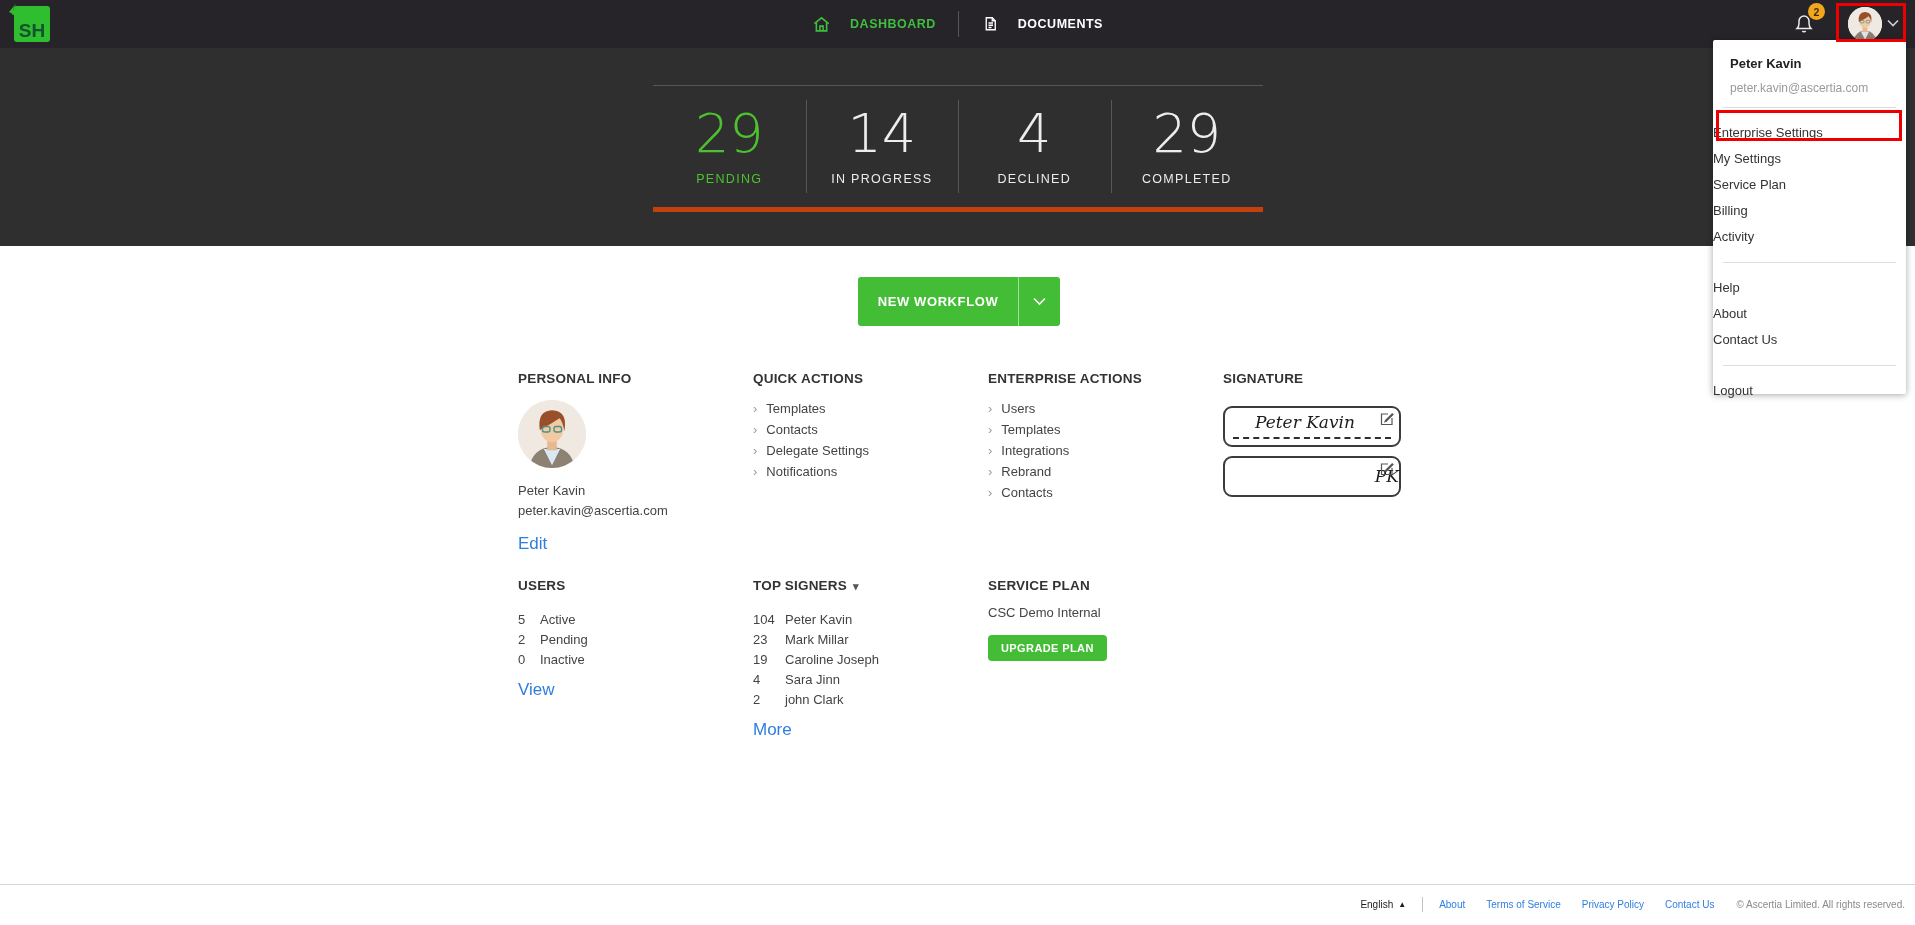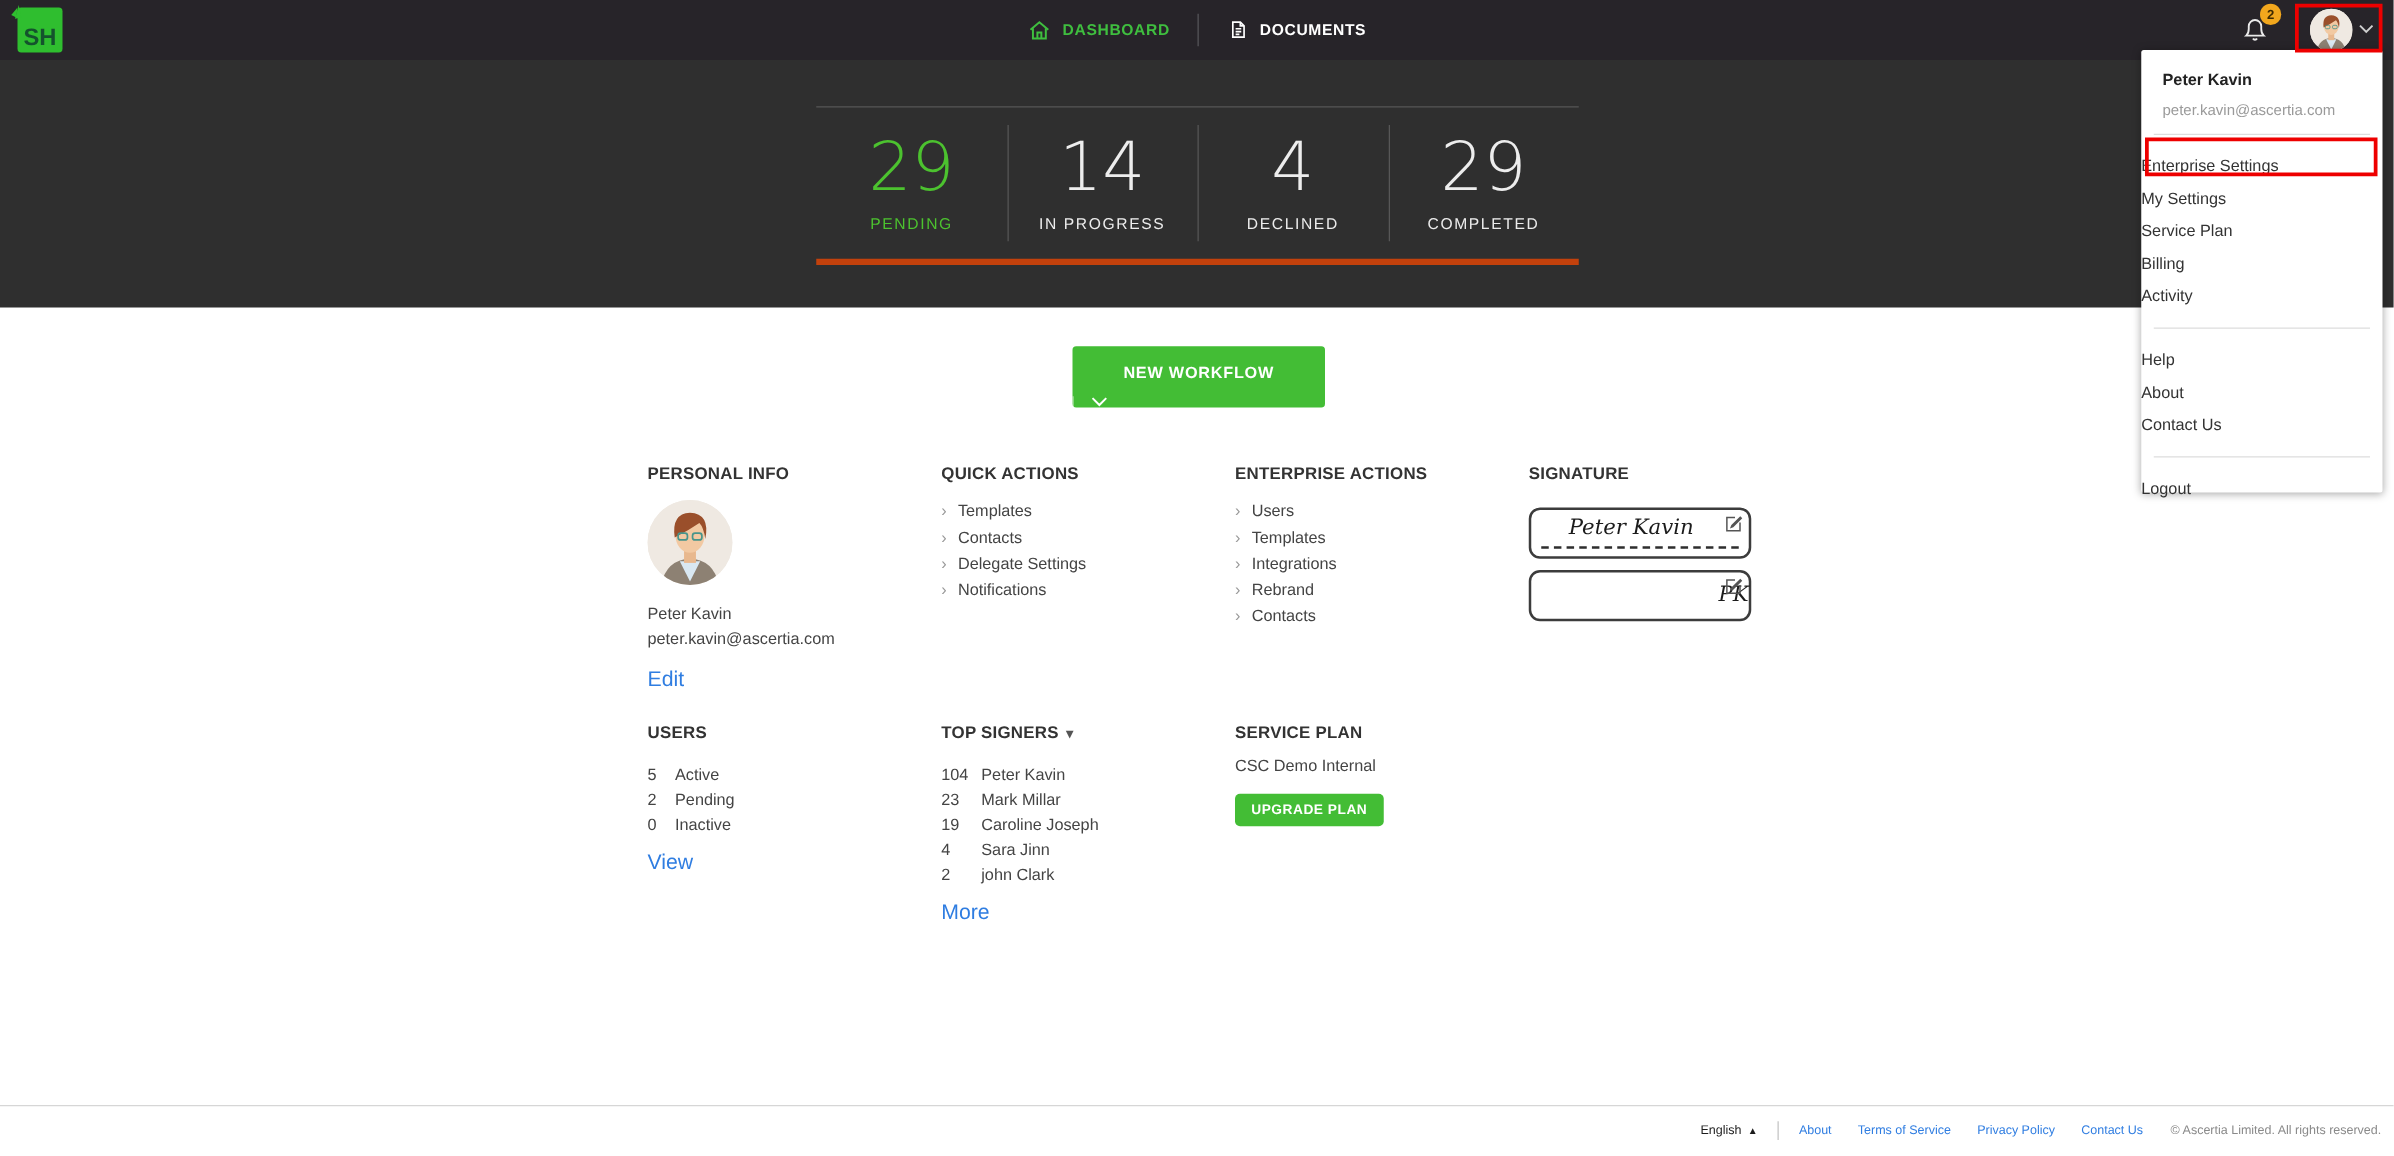--- a/index.html
+++ b/index.html
@@ -10,21 +10,21 @@
   }
 
   
   .nav { position:absolute; left:0; top:0; width:1915px; height:48px; background:#272429; z-index:5; }
   .logo { position:absolute; left:14px; top:6px; width:36px; height:36px; background:#2fbe2f;
           border-radius:3px; display:flex; align-items:flex-end; justify-content:center;
           font-weight:bold; font-size:19px; color:#14532d; cursor:pointer; }
   .logo-flare { position:absolute; left:-6px; top:-4px; }
   .nav-center { position:absolute; left:0; right:0; top:0; height:48px;
                 display:flex; align-items:center; justify-content:center; }
-  .nav-tab { display:flex; align-items:center; gap:9px; padding:0 22px; height:48px;
+  .nav-tab { display:flex; align-items:center; gap:19px; padding:0 22px; height:48px;
              font-size:12.5px; font-weight:bold; letter-spacing:.5px; color:#ffffff; cursor:pointer; }
   .nav-tab.active { color:#3fbe3f; }
   .nav-vdiv { width:1px; height:26px; background:#57555a; }
   .bell-btn { position:absolute; left:1792px; top:10px; width:26px; height:28px; cursor:pointer; }
   .nav-badge { position:absolute; left:1808px; top:3px; width:17px; height:17px; border-radius:50%;
                background:#f2a71d; color:#3f2a00; font-size:10.5px; font-weight:bold;
                display:flex; align-items:center; justify-content:center; z-index:6; }
   .nav-avatar { position:absolute; left:1848px; top:7px; width:34px; height:34px; border-radius:50%;
                 overflow:hidden; background:#efeae3; cursor:pointer; z-index:6; }
   .nav-caret { position:absolute; left:1887px; top:19px; cursor:pointer; z-index:6; }
@@ -41,21 +41,21 @@
   .stat { flex:1; position:relative; display:flex; flex-direction:column; align-items:center;
           justify-content:center; gap:11px; }
   .stat + .stat::before { content:""; position:absolute; left:0; top:14px; bottom:14px; width:1px; background:#575757; }
   .stat-value { font-size:54px; font-weight:200; line-height:1;
                 font-family:"DejaVu Sans","Liberation Sans",sans-serif; color:#ededed; }
   .stat-label { font-size:12.5px; letter-spacing:1.3px; color:#ececec; }
   .stat.green .stat-value, .stat.green .stat-label { color:#4cc22f; }
 
   
   .new-workflow { position:absolute; left:858px; top:277px; width:202px; height:49px;
-                  background:#43bd35; border-radius:3px; display:flex; color:#fff; cursor:pointer;flex-direction:column; }
+                  background:#43bd35; border-radius:3px; display:flex; color:#fff; cursor:pointer; }
   .nw-label { flex:1; display:flex; align-items:center; justify-content:center;
               font-size:13px; font-weight:bold; letter-spacing:.6px; }
   .nw-caret { width:42px; border-left:1px solid rgba(255,255,255,.5);
               display:flex; align-items:center; justify-content:center; }
 
   
   .sec { position:absolute; width:228px; }
   .sec-h { margin:0 0 12px 0; font-size:13.5px; font-weight:bold; color:#333; letter-spacing:.2px; }
   #sec-personal   { left:518px;  top:371px; }
   #sec-quick      { left:753px;  top:371px; }

